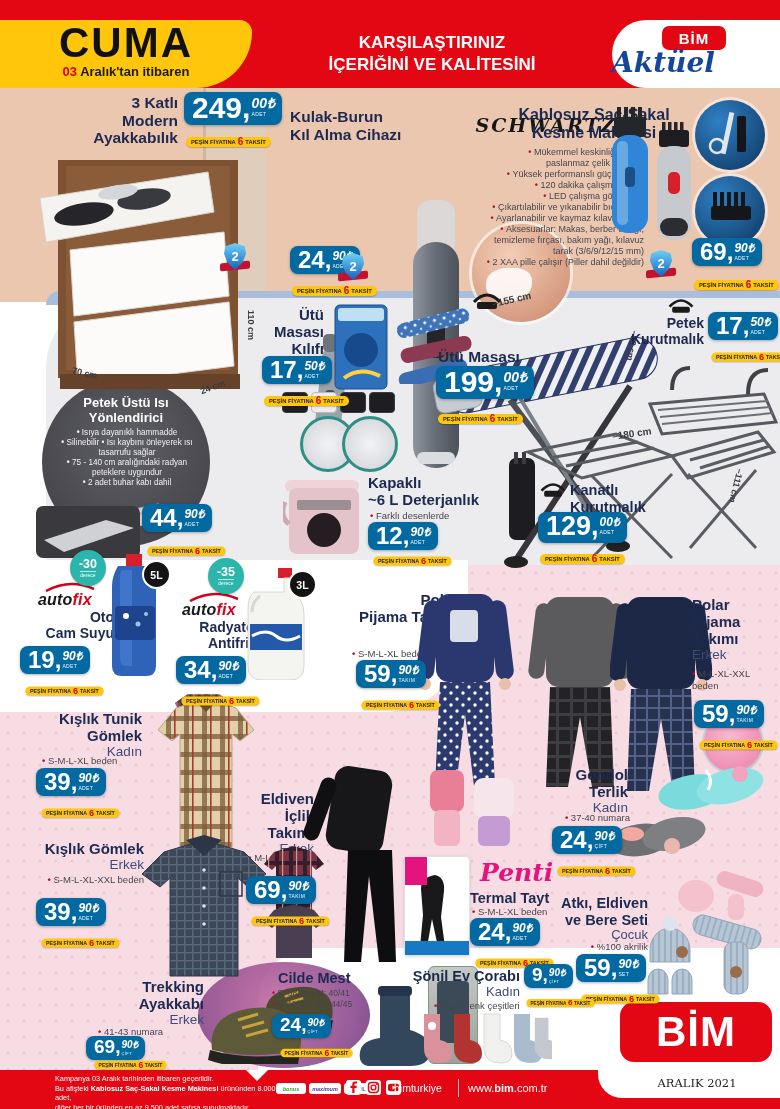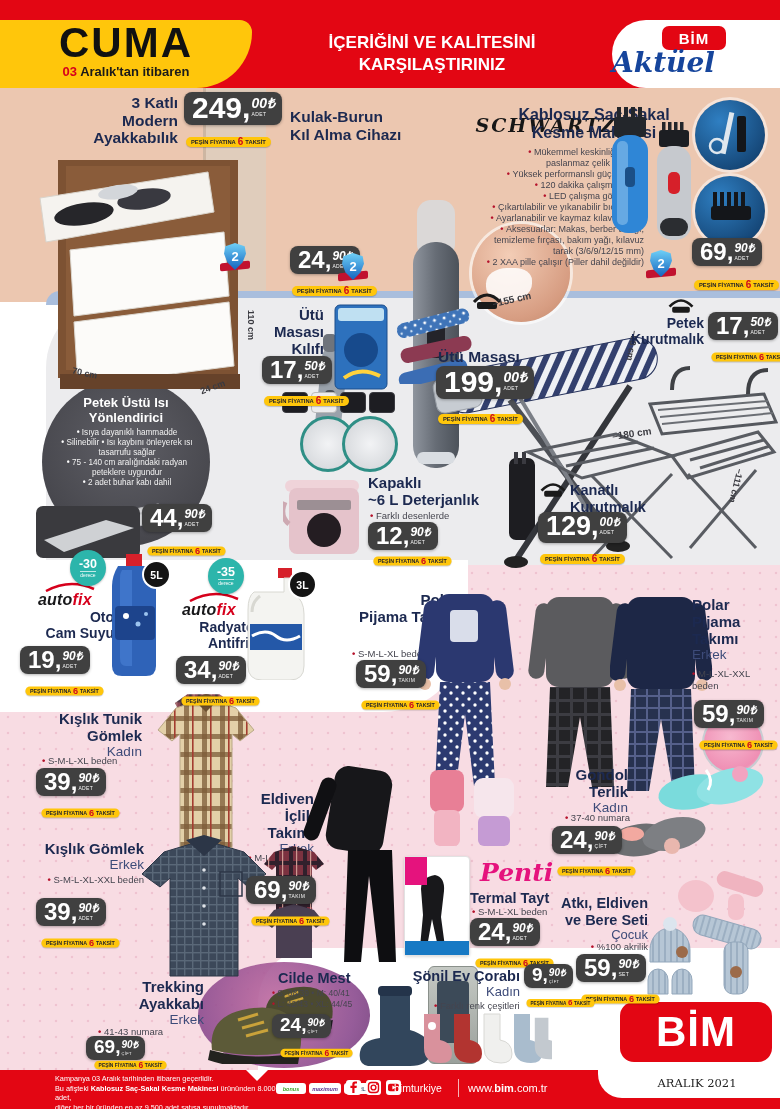--- a/index.html
+++ b/index.html
@@ -1,20 +1,20 @@
 <!DOCTYPE html>
 <html><head>
 <meta charset="utf-8">
 <style>
   html,body{margin:0;padding:0;background:#888}
   #canvas{position:relative;width:780px;height:1109px;overflow:hidden;background:#fff;
           font-family:"Liberation Sans",sans-serif;margin:0 auto}
   .abs{position:absolute}
   
-  .pr{position:absolute;display:inline-flex;align-items:flex-start;background:#404040;border-radius:8px;
+  .pr{position:absolute;display:inline-flex;align-items:flex-start;background:#0369a1;border-radius:8px;
       color:#fff;padding:3px 7px 4px 8px;box-shadow:0 1px 3px rgba(0,0,0,.3);white-space:nowrap;z-index:6}
   .pr .pi{font-weight:bold;line-height:.88}
   .pr .pi::after{content:","}
   .pr .pf{display:flex;flex-direction:column;align-items:flex-start;margin-left:1px;padding-top:1px}
   .pr .pd{font-weight:bold;line-height:1;display:flex}
   .pr .pu{font-size:5px;letter-spacing:.4px;margin-top:1px;opacity:.95}
   .pr-l .pi{font-size:30px}.pr-l .pd{font-size:14px}
   .pr-m .pi{font-size:24px}.pr-m .pd{font-size:12px}
   .pr-s .pi{font-size:19px}.pr-s .pd{font-size:10px}.pr-s .pu{font-size:4px}
   
@@ -129,22 +129,22 @@
   <div class="abs" style="left:258px;top:948px;width:522px;height:122px;background:#fff;border-radius:55px 0 0 0"></div>
   <div class="abs" style="left:598px;top:1000px;width:182px;height:98px;background:#fff;border-radius:0 0 0 24px;z-index:3"></div>
   <div class="abs" style="left:0;top:1070px;width:780px;height:39px;background:#e30613;z-index:2"></div>
   <div class="abs" style="left:246px;top:1070px;width:0;height:0;border-left:11px solid transparent;border-right:11px solid transparent;border-top:11px solid #fff;z-index:3"></div>
 
   <div class="abs" style="left:25px;top:22px;width:202px;text-align:center;font-size:42px;font-weight:bold;color:#111;letter-spacing:2px;line-height:1">CUMA</div>
   <div class="abs" style="left:25px;top:64px;width:202px;text-align:center;font-size:13px;font-weight:bold;color:#1a1a1a">
     <span style="color:#d6001c">03</span><span> Aralık'tan itibaren</span>
   </div>
   <div class="abs" style="left:262px;top:32px;width:340px;text-align:center;color:#fff;font-weight:bold;font-size:17px;line-height:1.3">
+    <div>KARŞILAŞTIRINIZ</div>
     <div>İÇERİĞİNİ VE KALİTESİNİ</div>
-    <div>KARŞILAŞTIRINIZ</div>
   </div>
   <div class="abs bimlogo" style="left:662px;top:26px;width:64px;height:24px;border-radius:7px;font-size:15px">BİM</div>
   <div class="abs" style="left:612px;top:48px;width:168px;font-family:'DejaVu Serif',serif;font-style:italic;font-weight:bold;font-size:28px;color:#16459c;line-height:1.1">Aktüel</div>
 
   <div class="tt" style="left:28px;top:94px;width:150px;text-align:right;font-size:15.5px">
     <div>3 Katlı</div>
     <div>Modern</div>
     <div>Ayakkabılık</div>
   </div>
   <div class="pr pr-l" style="left:184px;top:92px">

